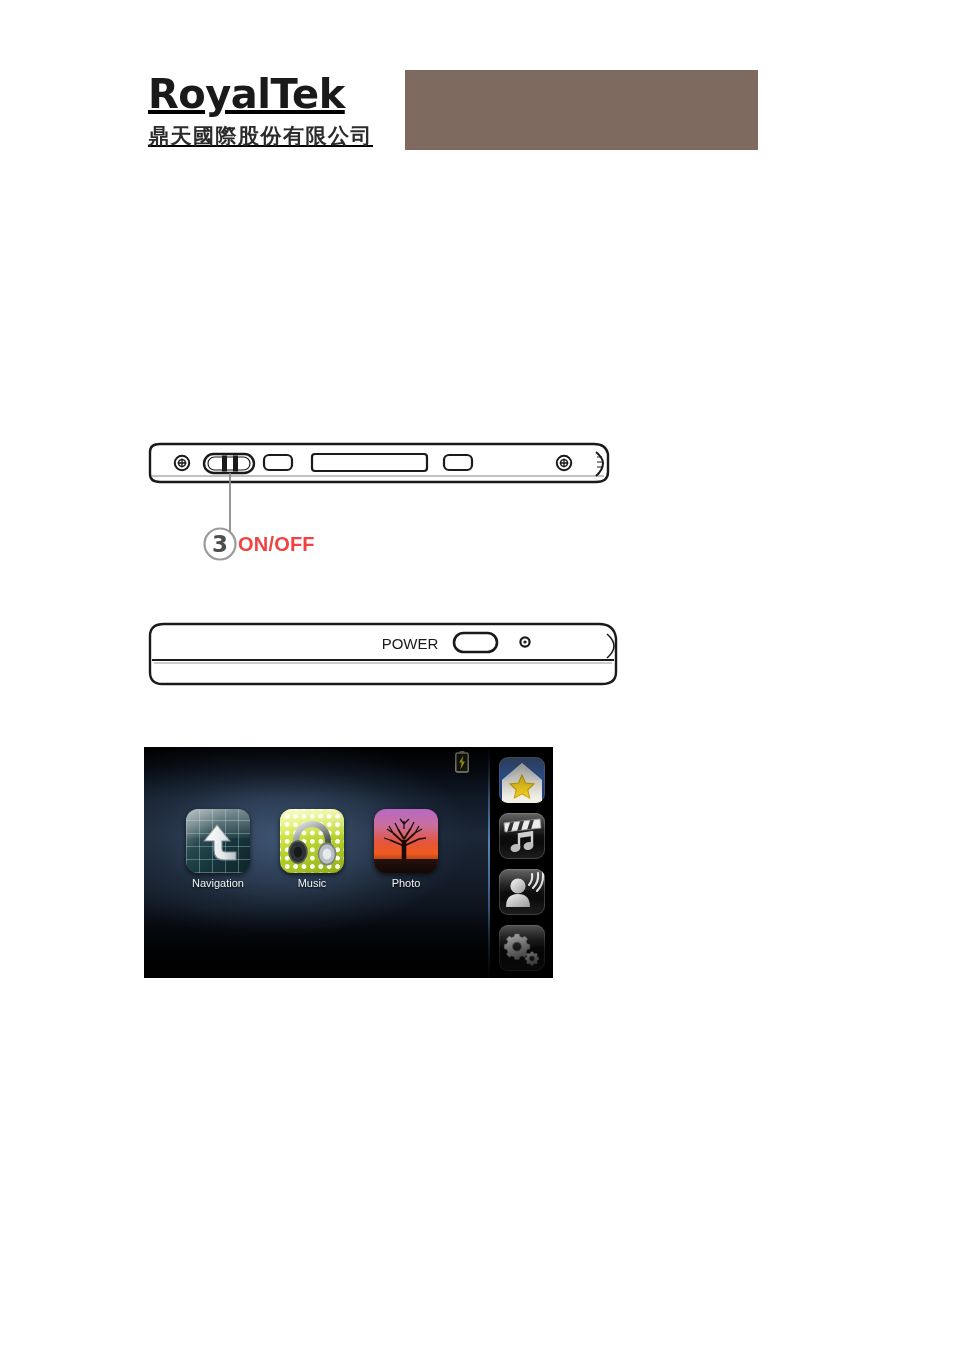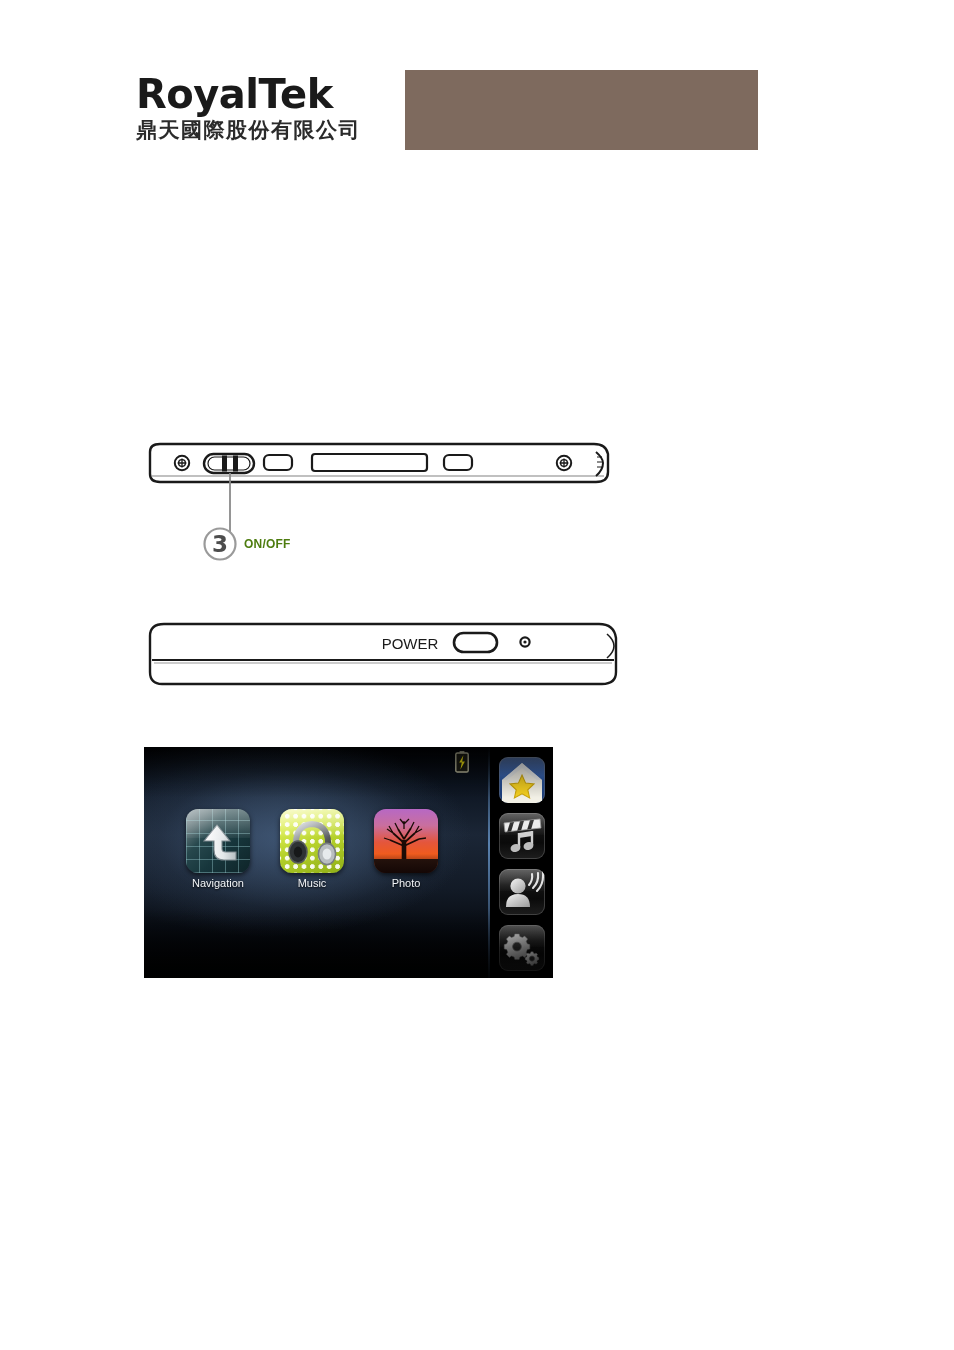--- a/index.html
+++ b/index.html
@@ -17,41 +17,42 @@
 
   
   .header {
     position: absolute;
     left: 0; top: 0;
     width: 954px;
     height: 190px;
   }
   .logo-block {
     position: absolute;
-    left: 136px;
+    left: 148px;
     top: 72px;
     width: 250px;
+    text-decoration: underline;
   }
   .logo-wordmark {
     font-family: "DejaVu Sans", sans-serif;
     font-weight: bold;
     font-size: 40px;
     letter-spacing: -0.5px;
     color: #1a1a1a;
     line-height: 44px;
     white-space: nowrap;
   }
   .logo-sub {
     font-family: "DejaVu Sans", sans-serif;
     font-size: 21px;
     font-weight: bold;
     letter-spacing: 1.5px;
     color: #2b2b2b;
     line-height: 28px;
-    margin-top: 0;
+    margin-top: 6px;
     white-space: nowrap;
   }
   .header-band {
     position: absolute;
     left: 405px;
     top: 70px;
     width: 353px;
     height: 80px;
     background: #7e6a5e;
   }
@@ -282,21 +283,21 @@
     </g>
 
     <path d="M86,35 L86,95" stroke="#8a8a8a" stroke-width="1.8" fill="none"></path>
   </svg>
 
   <div style="position:absolute; left:58px; top:88px; display:flex; align-items:center;">
     <svg width="36" height="36" viewBox="0 0 36 36">
       <circle cx="18" cy="18" r="15.5" fill="#ffffff" stroke="#9a9a9a" stroke-width="2.2"></circle>
     </svg>
     <span style="position:absolute; left:0; top:0; width:36px; height:36px; display:flex; align-items:center; justify-content:center; font-family:'DejaVu Sans',sans-serif; font-size:23px; font-weight:bold; color:#4d4d4d;">3</span>
-    <span style="margin-left:6px; font-family:'Liberation Sans',sans-serif; font-size:12px; font-weight:600; color:#4d7c0f; letter-spacing:0.2px;">ON/OFF</span>
+    <span style="font-family:'Liberation Sans',sans-serif; font-size:20px; font-weight:600; color:#ef4444; letter-spacing:0.2px;">ON/OFF</span>
   </div>
 </div>
 
 <div class="fig2">
   <svg width="480" height="80" viewBox="0 0 480 80">
     <path d="M6,20 Q6,8 20,8 L455,8 Q470,8 472,22 L472,56 Q472,68 458,68 L18,68 Q6,68 6,56 Z" fill="#ffffff" stroke="#1a1a1a" stroke-width="2.4" stroke-linejoin="round"></path>
 
     <path d="M8,44 L470,44" stroke="#1a1a1a" stroke-width="2" fill="none"></path>
     <path d="M10,47 L468,47" stroke="#1a1a1a" stroke-width="0.9" fill="none" opacity="0.5"></path>
 

